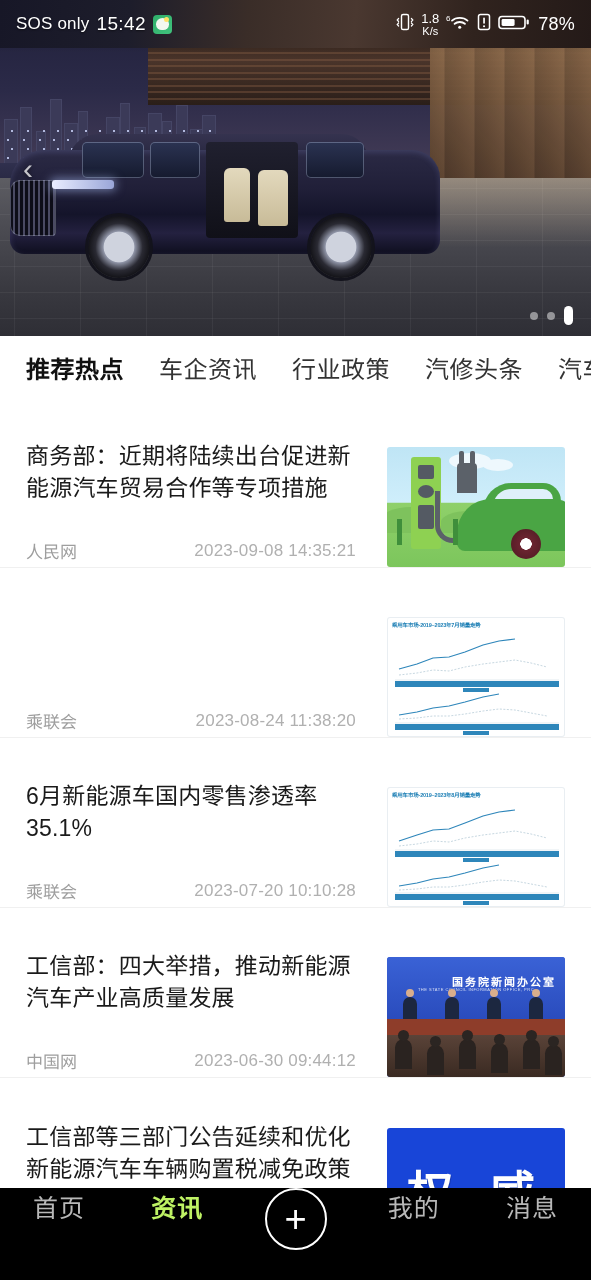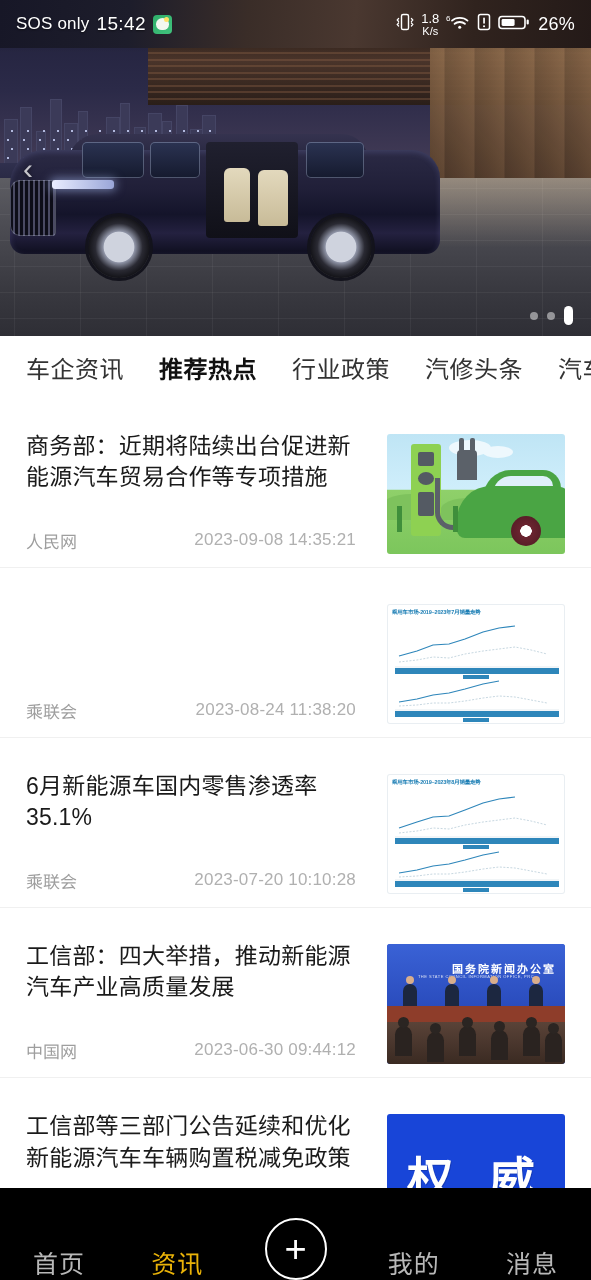--- a/index.html
+++ b/index.html
@@ -167,21 +167,21 @@
   .tab{ font-size:24px; color:#333333; font-weight:400; letter-spacing:.5px; flex:none; }
   .tab.active{ color:#111111; font-weight:700; }
 
   
   .list{
     position:absolute; top:398px; left:0; width:591px; height:790px;
     background:#ffffff; overflow:hidden; z-index:12;
   }
   .news{
     position:relative; height:170px; padding:22px 26px 0 26px;
-    display:flex; align-items:center; justify-content:space-between;
+    display:flex; align-items:flex-end; justify-content:space-between;
     border-bottom:1px solid #f0f0f0;
   }
   .news:last-child{ border-bottom:none; }
   .news-text{ width:330px; height:126px; position:relative; }
   .news-title{
     font-size:23px; line-height:1.38; color:#1a1a1a; font-weight:400;
     letter-spacing:.2px;
     display:-webkit-box; -webkit-line-clamp:2; -webkit-box-orient:vertical; overflow:hidden;
   }
   .news-meta{
@@ -262,26 +262,26 @@
   .t-auth .aw{
     color:#ffffff;font-size:46px;font-weight:700;letter-spacing:10px;
     font-family:"DejaVu Serif","Liberation Serif",serif;
     text-shadow:1px 1px 0 rgba(0,0,0,.15);
     margin-top:2px;
   }
 
   
   .bottomnav{
     position:absolute; left:0; bottom:0; width:591px; height:92px;
-    background:#000000; display:flex; align-items:flex-end; z-index:50;
+    background:#000000; display:flex; align-items:flex-start; z-index:50;
   }
   .nav-item{
     flex:1; text-align:center; font-size:25px; color:#b8b8b8; letter-spacing:1px;
   }
-  .nav-item.active{ color:#eab308; font-weight:400; }
+  .nav-item.active{ color:#bef264; font-weight:700; }
   .nav-plus{
     flex:1; display:flex; align-items:center; justify-content:center;
   }
   .plus-btn{
     width:62px;height:62px;border-radius:50%;
     border:2.5px solid #ffffff; color:#ffffff;
     display:flex;align-items:center;justify-content:center;
     font-size:38px; line-height:1; font-weight:300;
   }
 </style>
@@ -472,27 +472,27 @@
           <circle cx="7.05" cy="14.2" r="1.05" fill="#fff"></circle>
         </svg>
       </span>
       <span class="sb-icn">
         <svg width="32" height="20" viewBox="0 0 32 20" fill="none">
           <rect x="1" y="4.5" width="26" height="12" rx="3" stroke="#fff" stroke-width="1.6"></rect>
           <rect x="3.6" y="7" width="13" height="7" rx="1.4" fill="#fff"></rect>
           <rect x="28.6" y="7.6" width="2.2" height="5" rx="1.1" fill="#fff"></rect>
         </svg>
       </span>
-      <span class="sb-batt">26%</span>
+      <span class="sb-batt">78%</span>
     </div>
   </div>
 
   <div class="tabs">
+    <span class="tab active">推荐热点</span>
     <span class="tab">车企资讯</span>
-    <span class="tab active">推荐热点</span>
     <span class="tab">行业政策</span>
     <span class="tab">汽修头条</span>
     <span class="tab">汽车助手</span>
   </div>
 
   <div class="list">
 
     <div class="news">
       <div class="news-text">
         <div class="news-title">商务部：近期将陆续出台促进新能源汽车贸易合作等专项措施</div>

